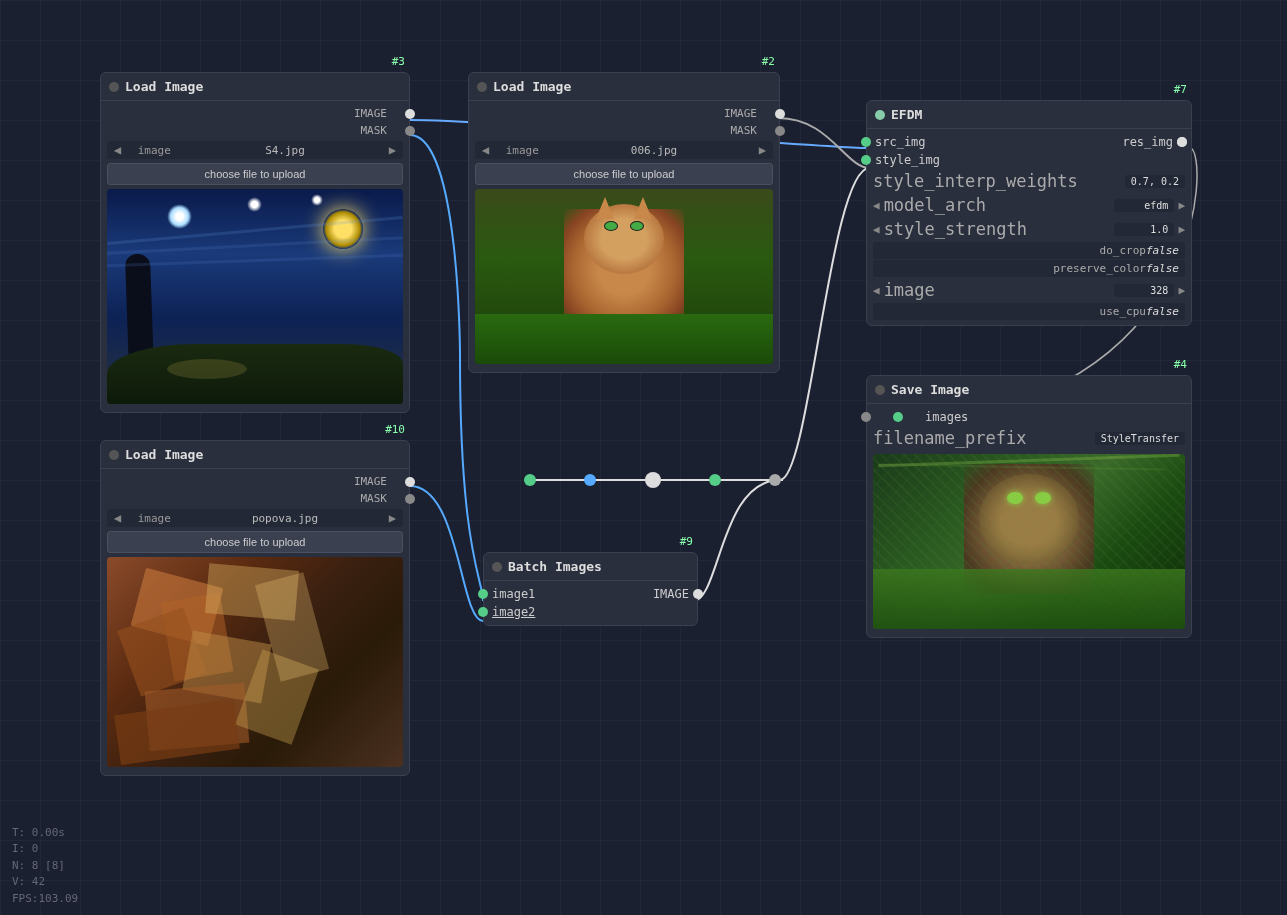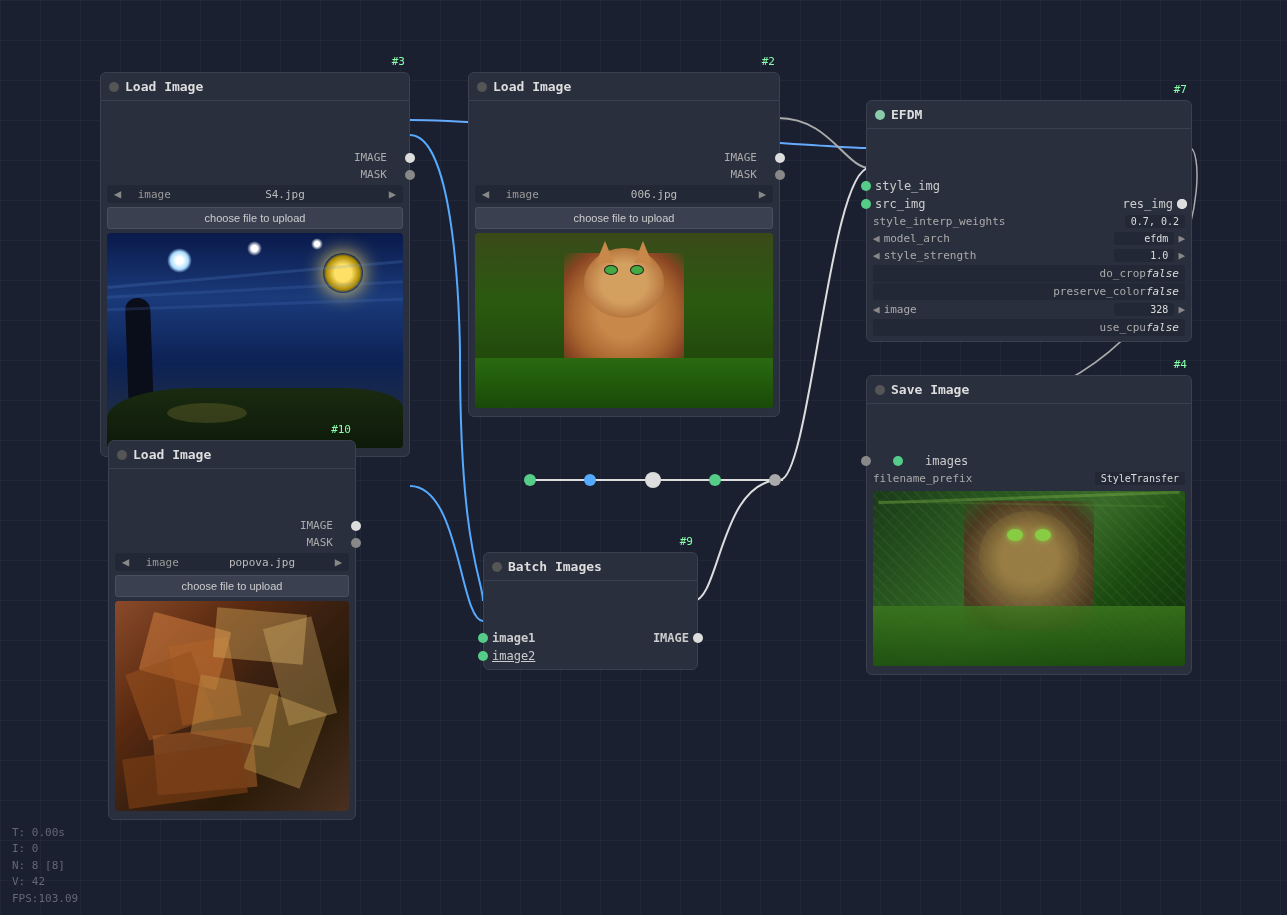--- a/index.html
+++ b/index.html
@@ -52,21 +52,20 @@
     .node-id {
       position: absolute;
       top: -18px;
       right: 4px;
       color: #8fa;
       font-size: 11px;
     }
 
     .node-body {
       padding: 4px 0;
-      margin-top: 44px;
     }
 
     .port-row {
       display: flex;
       align-items: center;
       justify-content: flex-end;
       padding: 2px 8px;
       gap: 4px;
       font-size: 11px;
       color: #aaa;
@@ -140,21 +139,21 @@
     
     .param-row {
       display: flex;
       align-items: center;
       padding: 2px 6px;
       gap: 4px;
     }
     .param-label {
       flex: 1;
       color: #aaa;
-      font-size: 11px;
+      font-size: 17px;
     }
     .param-value {
       background: #222835;
       padding: 1px 6px;
       border-radius: 3px;
       font-size: 10px;
       color: #ddd;
       min-width: 60px;
       text-align: right;
     }
@@ -290,21 +289,21 @@
 
         <div style="position:absolute; top:8px; left:calc(50% - 28px); width:18px; height:22px; background:#c8884a; clip-path:polygon(50% 0%, 100% 100%, 0% 100%);"></div>
         <div style="position:absolute; top:8px; left:calc(50% + 10px); width:18px; height:22px; background:#c8884a; clip-path:polygon(50% 0%, 100% 100%, 0% 100%);"></div>
 
         <div style="position:absolute; bottom:0; left:0; right:0; height:50px; background:linear-gradient(180deg, #2a6a10 0%, #1a4a08 100%);"></div>
       </div>
     </div>
   </div>
 </div>
 
-<div class="node" style="left:108px; top:440px; width:248px;">
+<div class="node" style="left:100px; top:440px; width:310px;">
   <div class="node-id">#10</div>
   <div class="node-header">
     <div class="node-dot"></div>
     <span class="node-title">Load Image</span>
   </div>
   <div class="node-body">
     <div class="port-row">
       <span>IMAGE</span>
       <div class="port white port-right"></div>
     </div>
@@ -338,34 +337,34 @@
 </div>
 
 <div class="node" style="left:866px; top:100px; width:326px;">
   <div class="node-id">#7</div>
   <div class="node-header">
     <div class="node-dot active"></div>
     <span class="node-title">EFDM</span>
   </div>
   <div class="node-body">
 
-    <div style="display:flex; align-items:center; padding:2px 8px; gap:4px;">
-      <div class="port green" style="margin-left:-14px;"></div>
-      <span>style_img</span>
-    </div>
     <div style="display:flex; align-items:center; justify-content:space-between; padding:2px 8px;">
       <div style="display:flex; align-items:center; gap:4px;">
         <div class="port green" style="margin-left:-14px;"></div>
         <span>src_img</span>
       </div>
       <div style="display:flex; align-items:center; gap:4px;">
         <span>res_img</span>
         <div class="port white" style="margin-right:-14px;"></div>
         <div class="port white" style="margin-right:-4px;"></div>
       </div>
+    </div>
+    <div style="display:flex; align-items:center; padding:2px 8px; gap:4px;">
+      <div class="port green" style="margin-left:-14px;"></div>
+      <span>style_img</span>
     </div>
 
     <div class="param-row">
       <span class="param-label">style_interp_weights</span>
       <span class="param-value">0.7, 0.2</span>
     </div>
     <div class="param-row">
       <span class="param-arrow">◀</span>
       <span class="param-label">model_arch</span>
       <span class="param-value">efdm</span>
@@ -440,21 +439,21 @@
   </div>
 </div>
 
 <div class="node" style="left:483px; top:552px; width:215px;">
   <div class="node-id">#9</div>
   <div class="node-header">
     <div class="node-dot"></div>
     <span class="node-title">Batch Images</span>
   </div>
   <div class="node-body">
-    <div style="display:flex; align-items:center; justify-content:space-between; padding:2px 8px;font-weight:bold;">
+    <div style="display:flex; align-items:center; justify-content:space-between; padding:2px 8px;">
       <div style="display:flex; align-items:center; gap:4px;">
         <div class="port green" style="margin-left:-14px;"></div>
         <span>image1</span>
       </div>
       <div style="display:flex; align-items:center; gap:4px;">
         <span>IMAGE</span>
         <div class="port white" style="margin-right:-14px;"></div>
       </div>
     </div>
     <div style="display:flex; align-items:center; padding:2px 8px; gap:4px;text-decoration:underline;">

